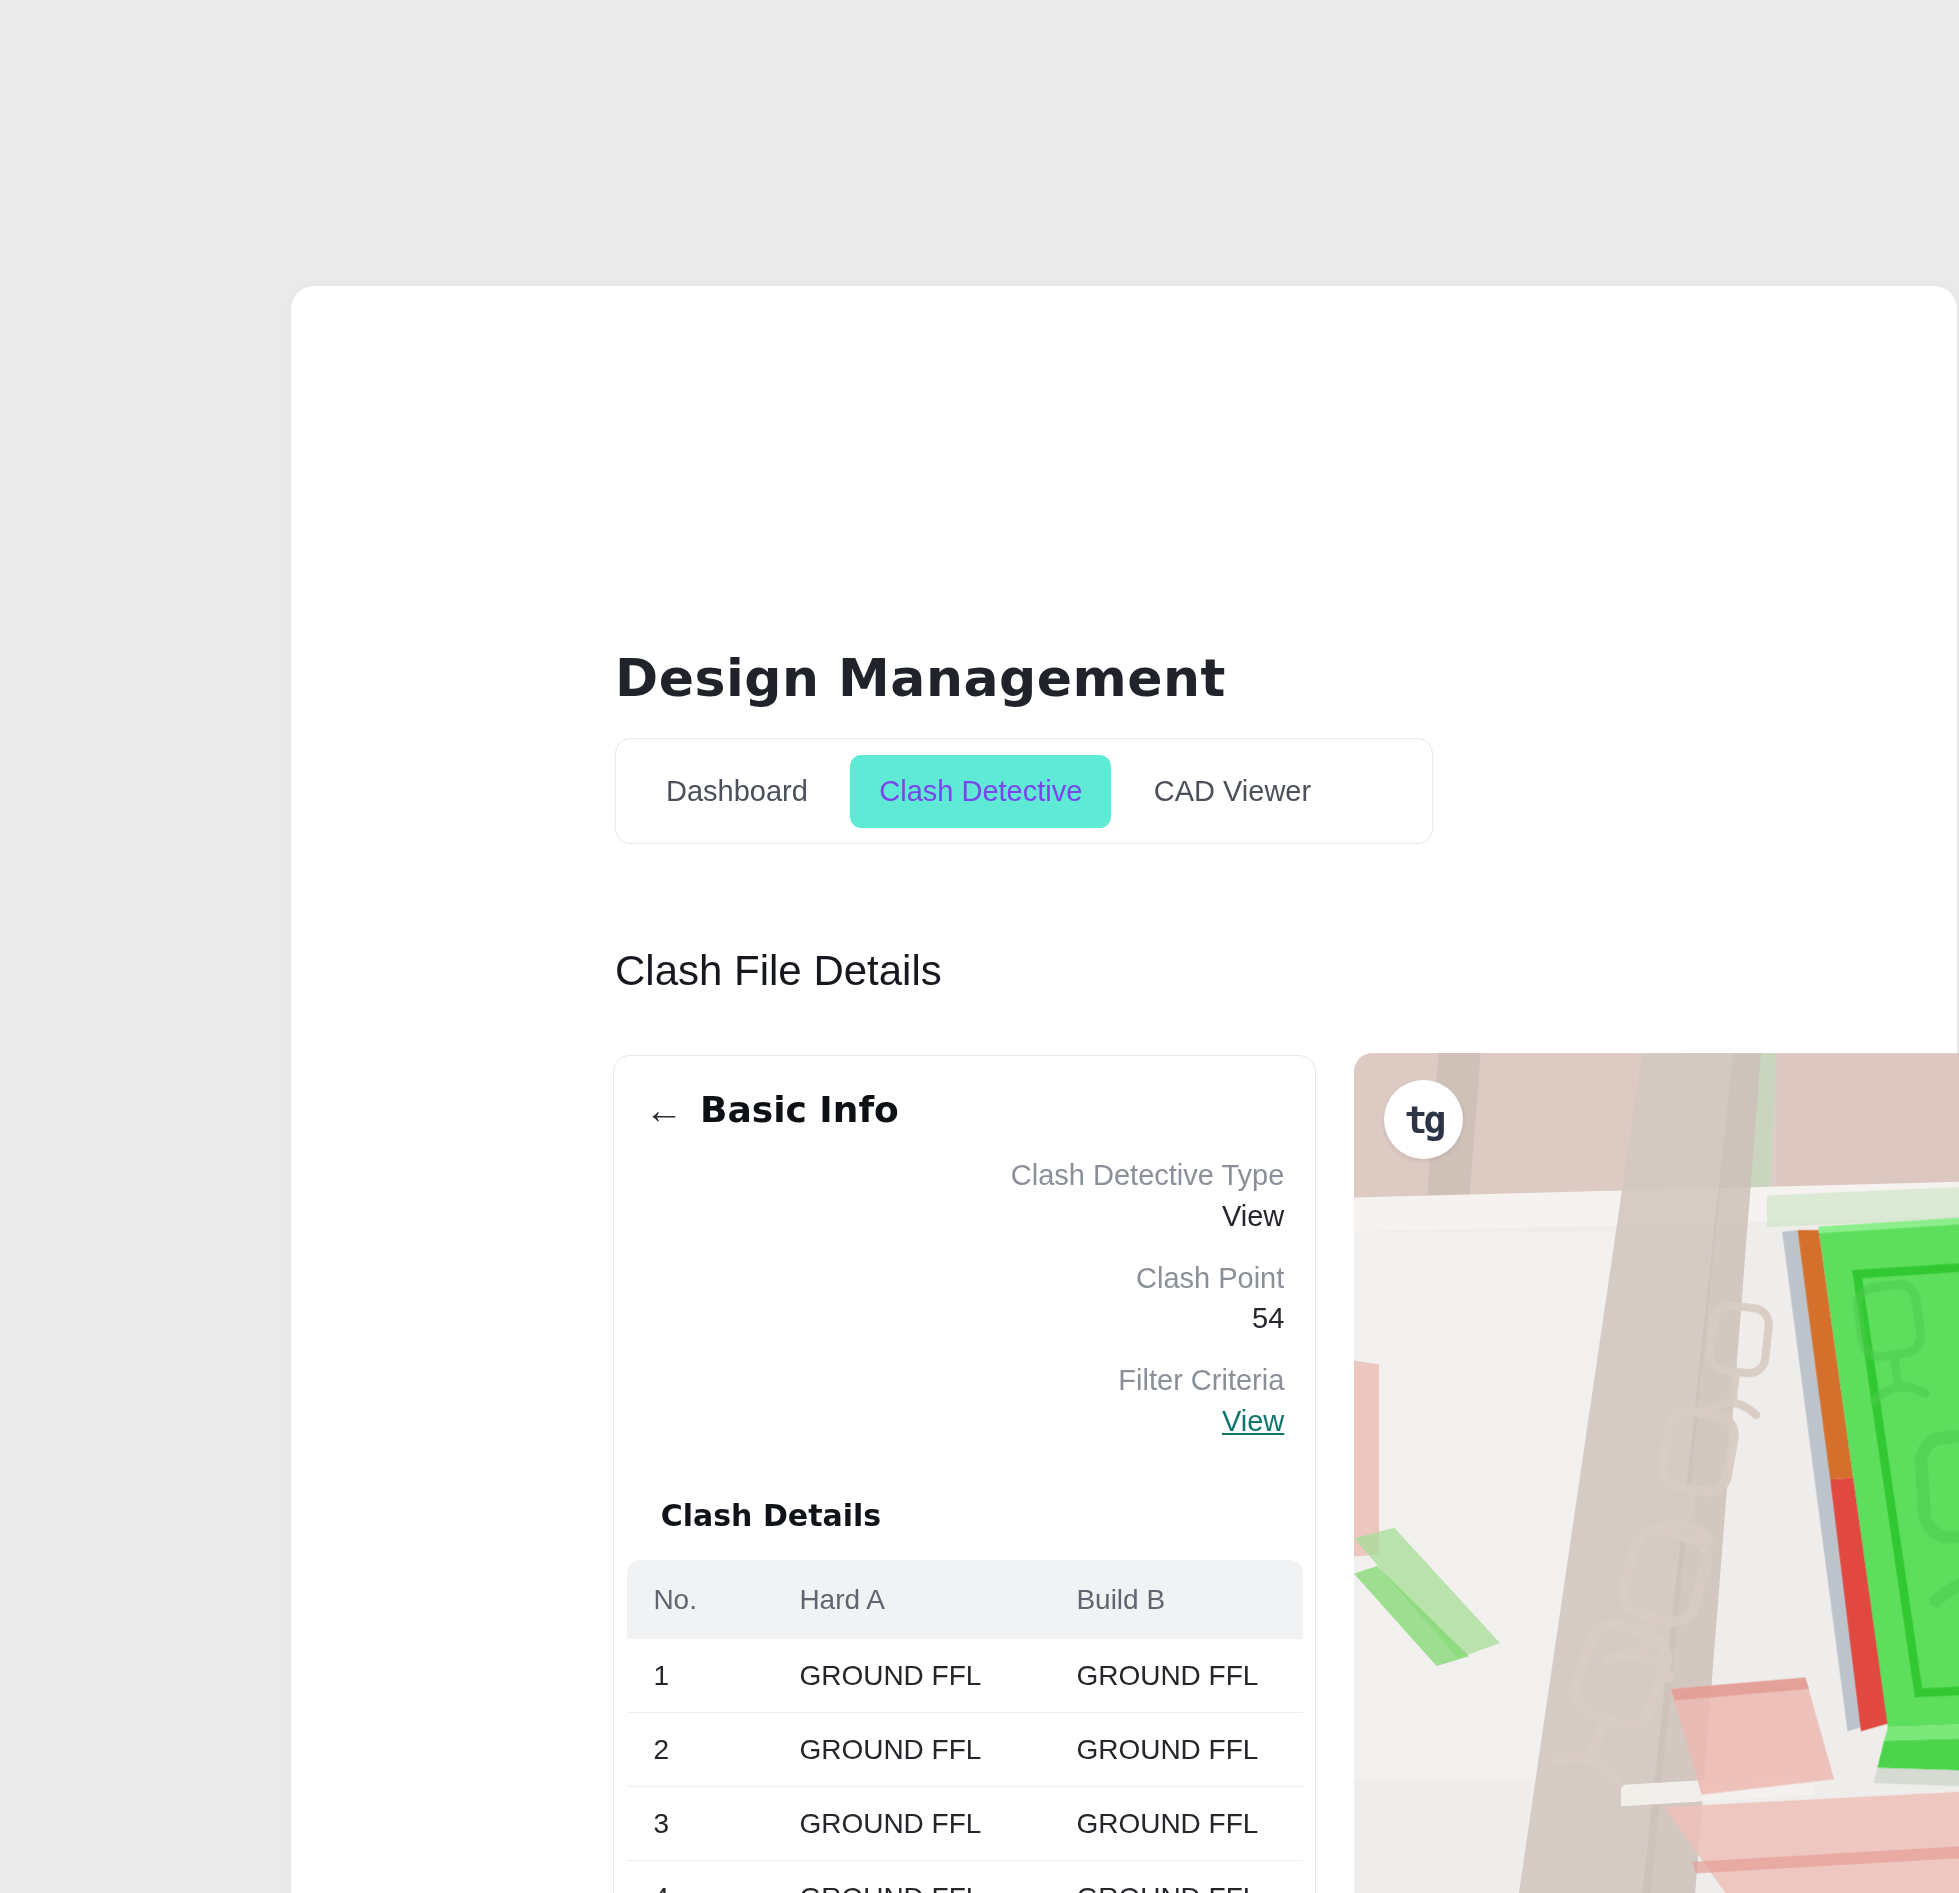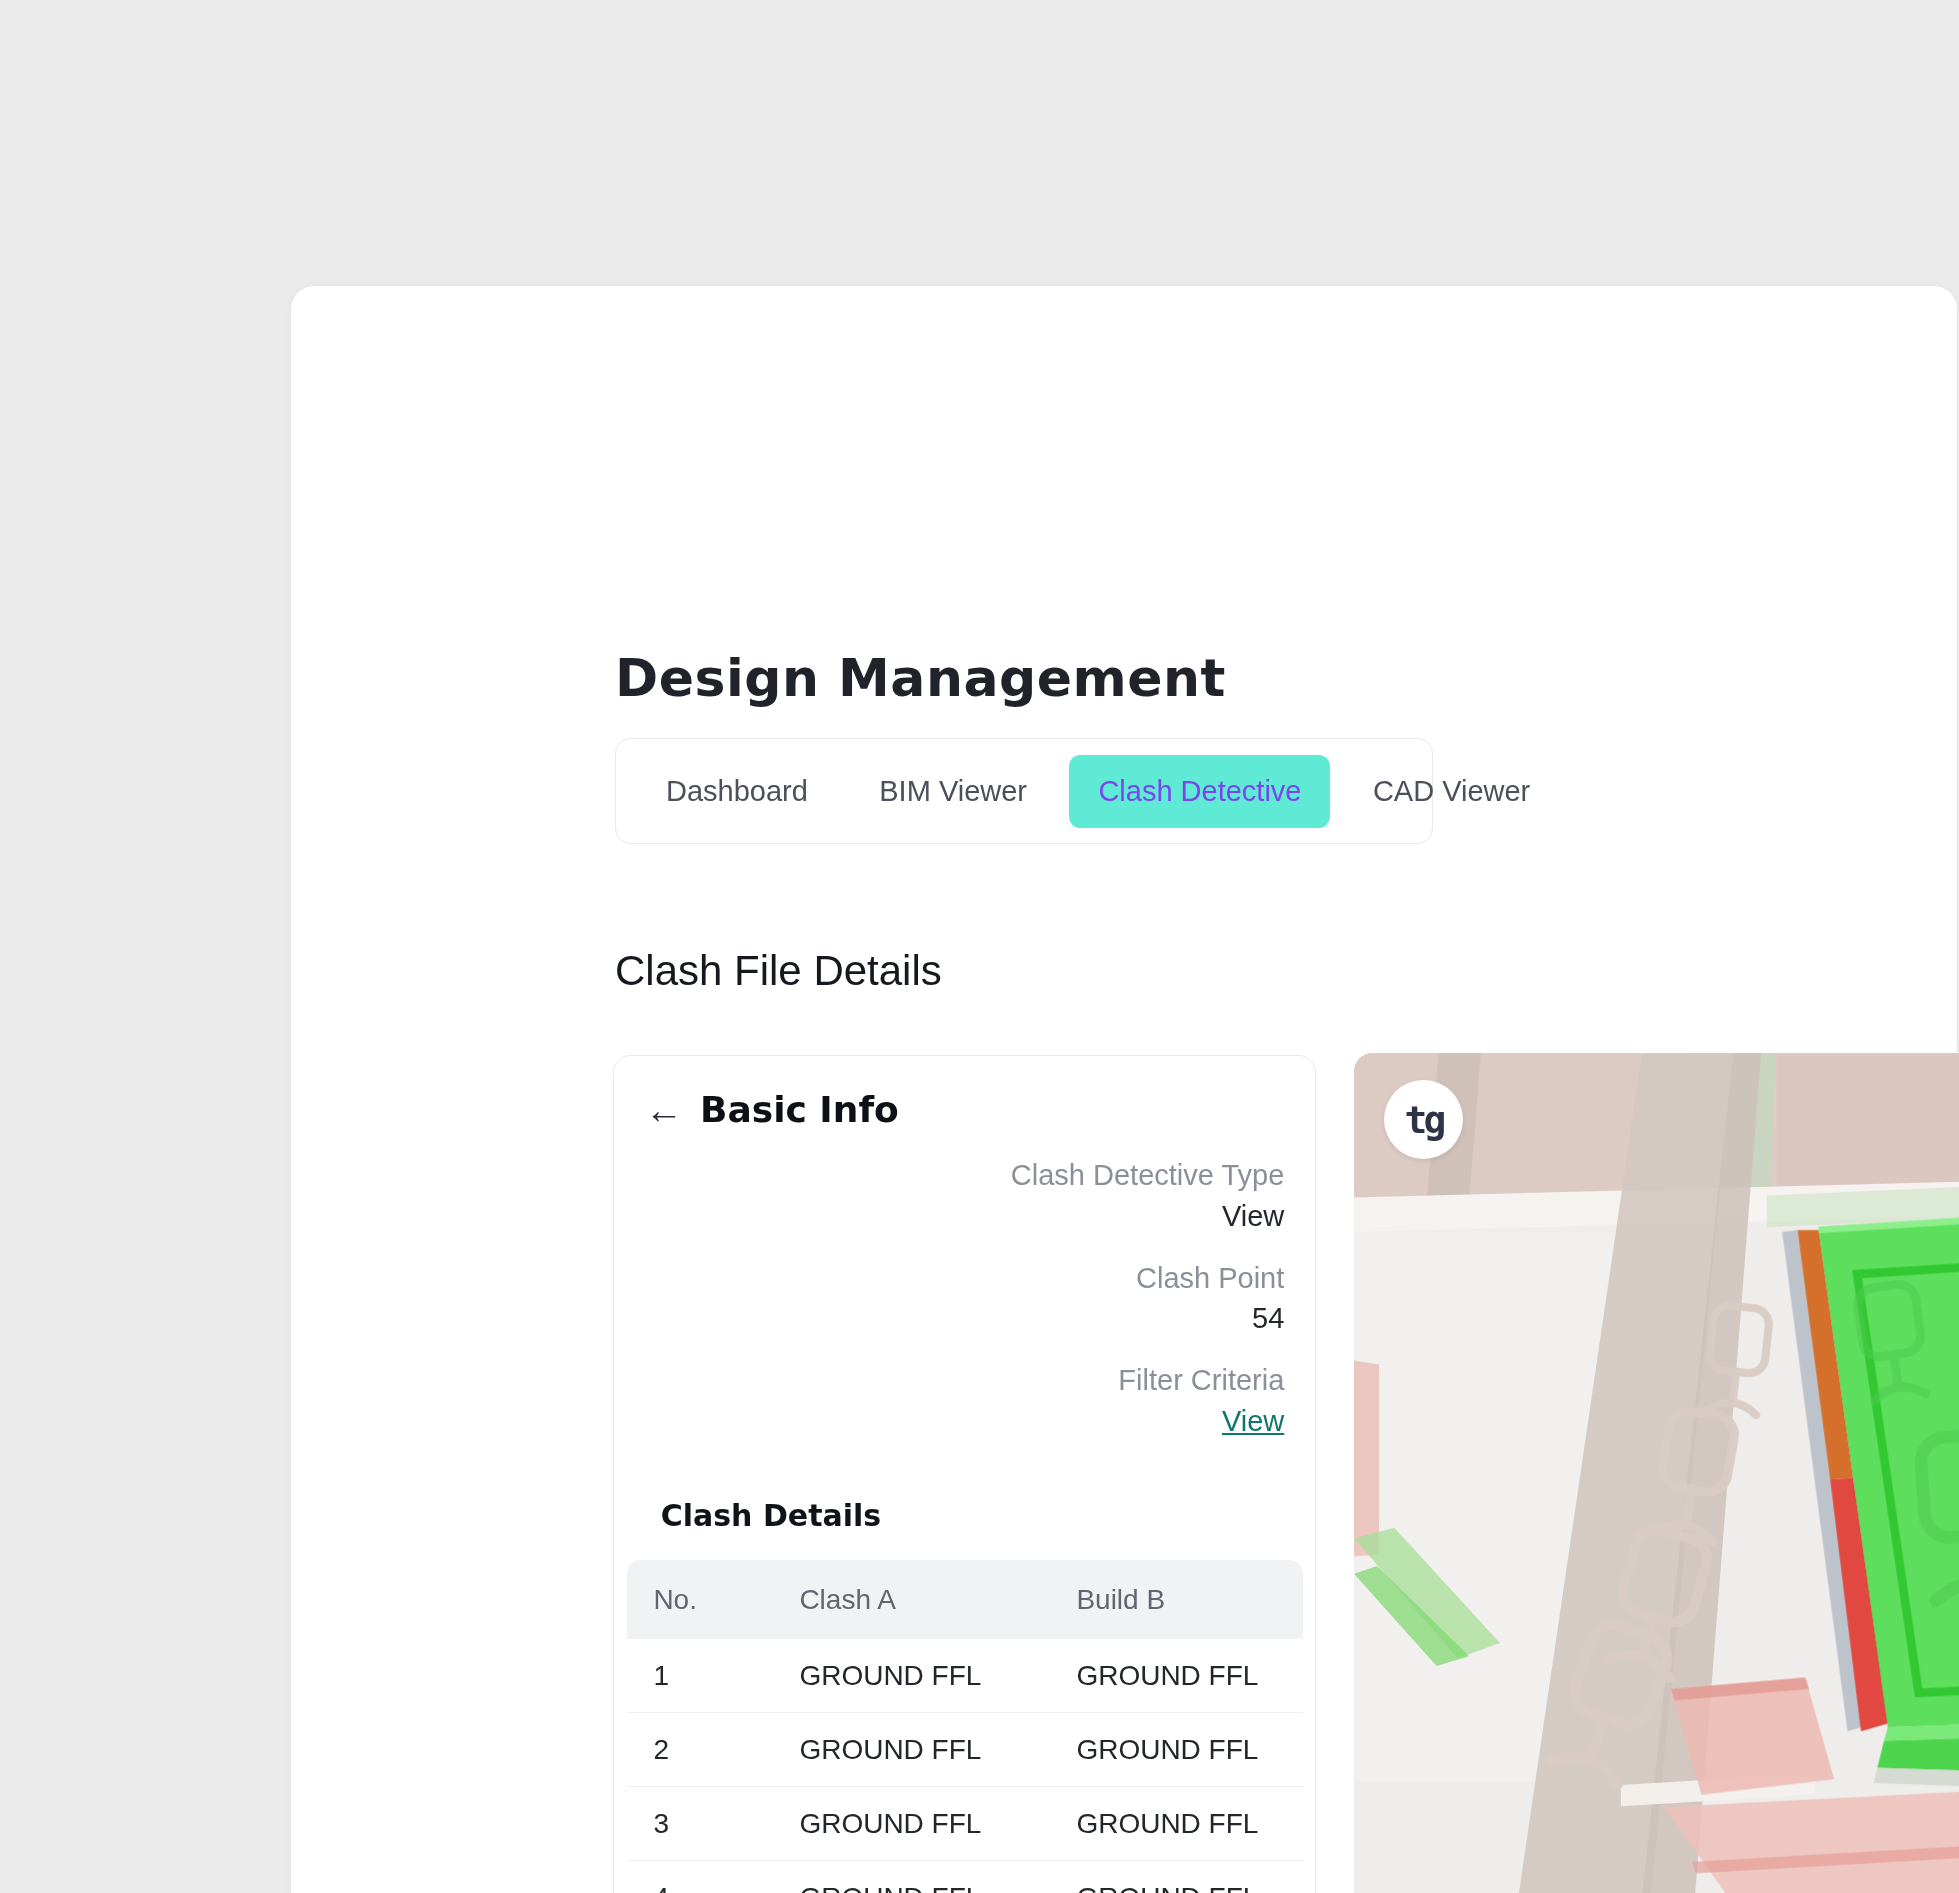--- a/index.html
+++ b/index.html
@@ -84,21 +84,20 @@
 </style>
 </head>
 <body>
 
 <div class="main-card">
 
   <h1 class="page-title">Design Management</h1>
 
   <div class="tabs">
     <div class="tab">Dashboard</div>
-    <div class="tab">BIM Viewer</div>
     <div class="tab active">Clash Detective</div>
     <div class="tab">CAD Viewer</div>
   </div>
 
   <div class="section-heading">Clash File Details</div>
 
   <div class="info-panel">
     <div class="panel-body">
       <div class="panel-text">
         <div class="panel-header">
@@ -120,21 +119,21 @@
           <div class="field-label">Filter Criteria</div>
           <div class="field-value"><a class="link">View</a></div>
         </div>
 
         <div class="details-heading">Clash Details</div>
       </div>
 
       <div class="clash-table">
         <div class="t-head">
           <span>No.</span>
-          <span>Clash A</span>
+          <span>Hard A</span>
           <span>Build B</span>
         </div>
         <div>
   <div class="t-row">
     <span>1</span>
     <span>GROUND FFL</span>
     <span>GROUND FFL</span>
   </div>
 
   <div class="t-row">

